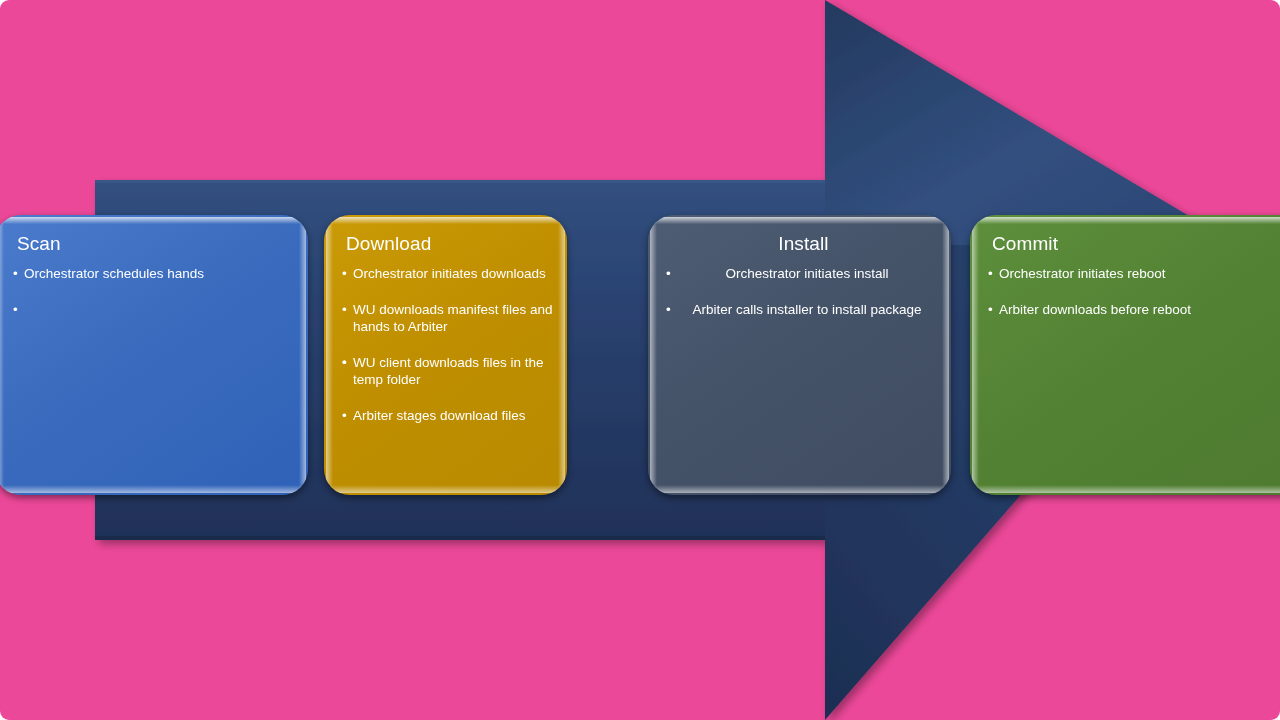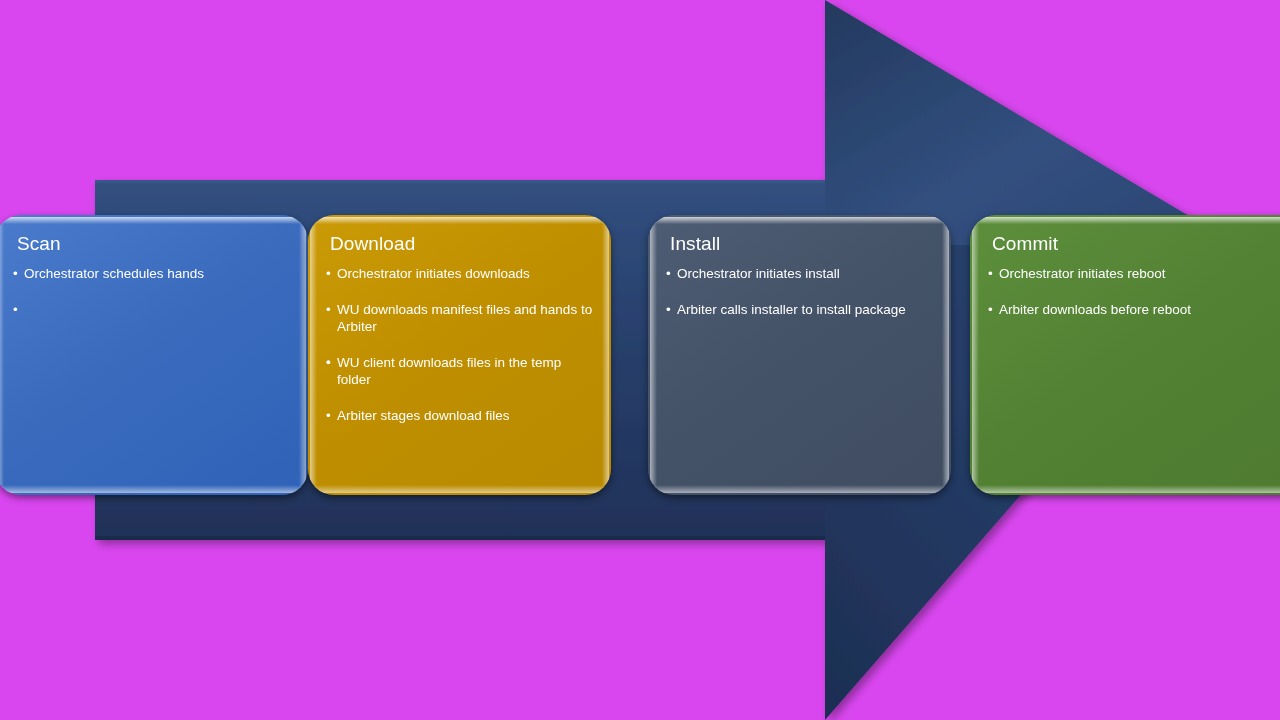--- a/index.html
+++ b/index.html
@@ -8,22 +8,23 @@
     padding: 0;
     background: #ffffff;
   }
   body {
     font-family: "Liberation Sans", sans-serif;
   }
   #canvas {
     position: relative;
     width: 1280px;
     height: 720px;
-    background: #d946ef;
+    background: #ec4899;
     overflow: hidden;
+    border-radius: 9px;
   }
 
   
   #arrow-layer {
     position: absolute;
     left: 0;
     top: 0;
     width: 1280px;
     height: 720px;
   }
@@ -70,23 +71,23 @@
     background: linear-gradient(to right, rgba(255,255,255,0.55), rgba(255,255,255,0.0));
     border-radius: 24px 0 0 24px;
   }
   .box-side-gloss.right {
     right: 2px;
     background: linear-gradient(to left, rgba(255,255,255,0.55), rgba(255,255,255,0.0));
     border-radius: 0 24px 24px 0;
   }
 
   .box-scan     { left: -5px;   width: 313px; background: linear-gradient(145deg,#4a7bcd 0%, #3a6bbd 45%, #2f62b8 100%); }
-  .box-download { left: 308px;  width: 303px; background: linear-gradient(145deg,#cb9a06 0%, #bf8f00 45%, #b98a00 100%); }
+  .box-download { left: 324px;  width: 243px; background: linear-gradient(145deg,#cb9a06 0%, #bf8f00 45%, #b98a00 100%); }
   .box-install  { left = 0;     }
-  .box-install  { left: 648px;  width: 303px; background: linear-gradient(145deg,#4f5d74 0%, #455369 45%, #3f4c61 100%); }
+  .box-install  { left: 648px;  width: 303px; background: linear-gradient(145deg,#4f5d74 0%, #455369 45%, #3f4c61 100%); text-align: center; }
   .box-commit   { left: 970px;  width: 361px; background: linear-gradient(145deg,#5d8f3b 0%, #538234 45%, #4d7a2f 100%); }
 
   .phase-title {
     position: relative;
     font-size: 19px;
     font-weight: 400;
     line-height: 22px;
     margin: 0 0 10px 4px;
     color: #ffffff;
     letter-spacing: 0.1px;

